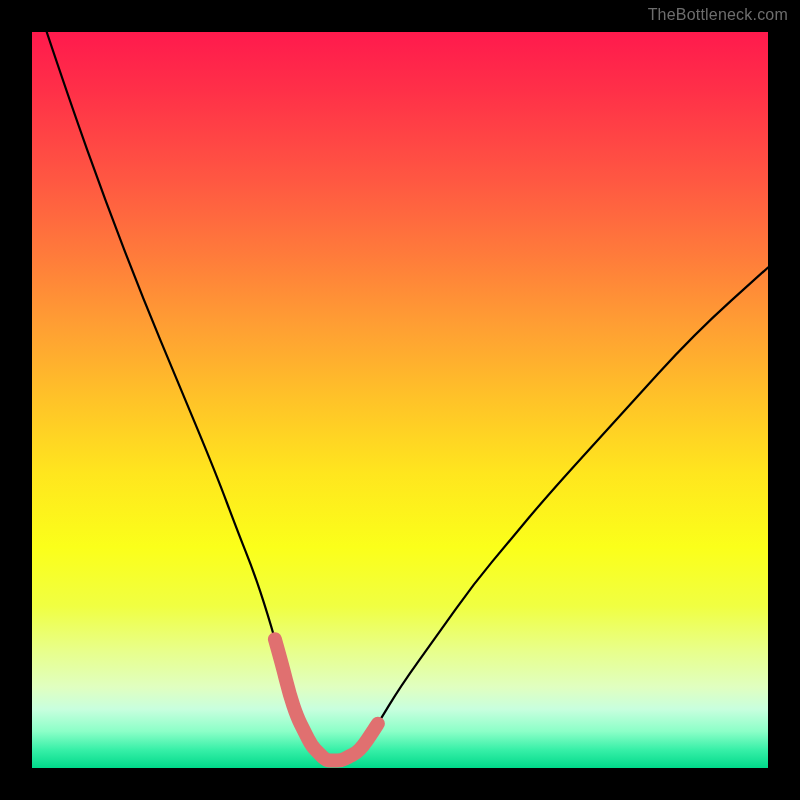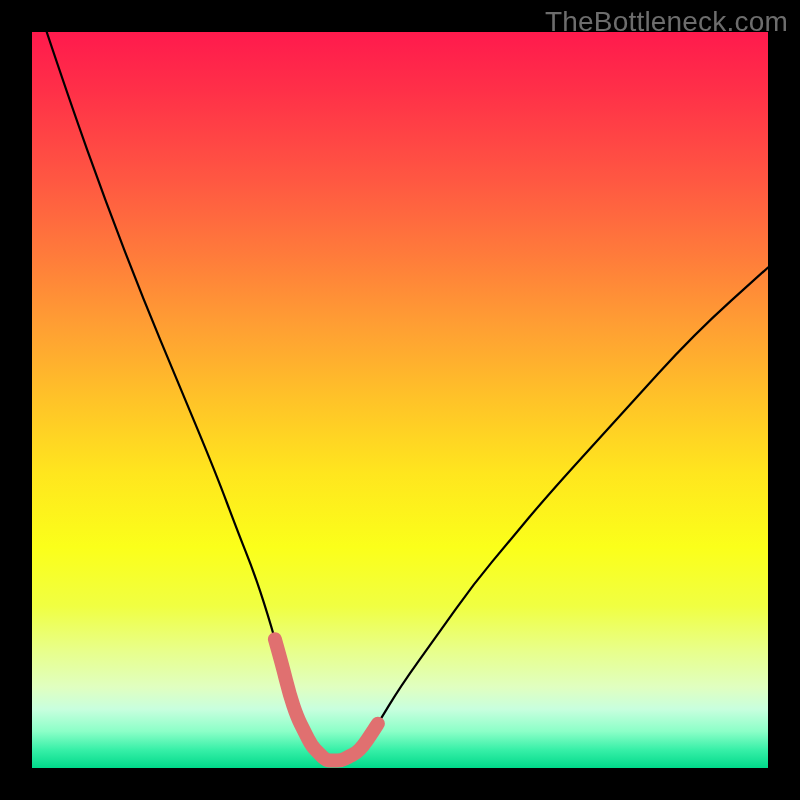--- a/index.html
+++ b/index.html
@@ -47,21 +47,21 @@
       #8cffc8 95%,
       #38f0a8 97.5%,
       #00d98a 100%
     );
   }
   .watermark {
     position: absolute;
     top: 6px;
     right: 12px;
     color: #6d6d6d;
-    font-size: 28px;
+    font-size: 16px;
     font-weight: 500;
     letter-spacing: 0.2px;
     user-select: none;
   }
   svg.curve {
     position: absolute;
     inset: 0;
   }
 </style>
 </head>

